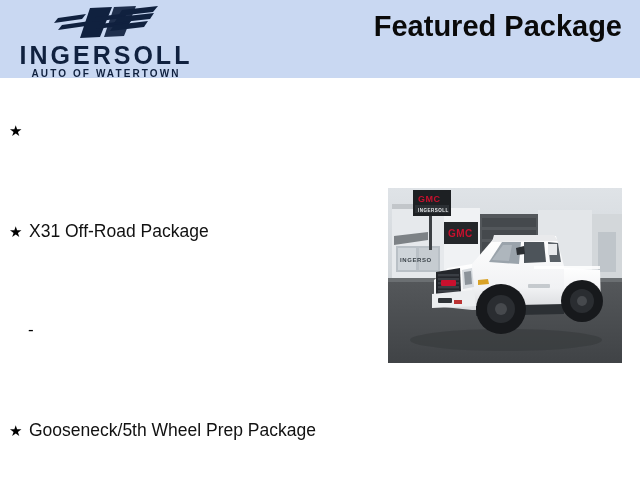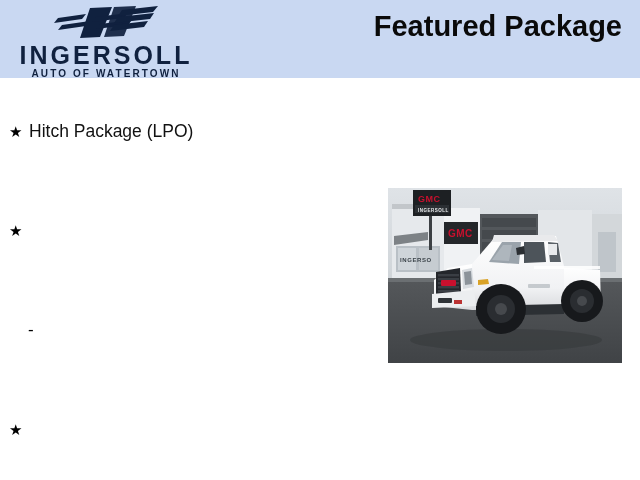--- a/index.html
+++ b/index.html
@@ -160,33 +160,34 @@
     <div id="brand-tagline">AUTO OF WATERTOWN</div>
   </div>
 
   <div id="header-title">Featured Package</div>
 </div>
 
 <div id="feature-list">
 
   <div id="feature-row-0" class="feature-row level-0">
     <span class="bullet-mark">★</span>
-    <span class="feature-text">Hitch Package (LPO)</span>
   </div>
 
   <div id="feature-row-1" class="feature-row level-0">
     <span class="bullet-mark">★</span>
+    <span class="feature-text">X31 Off-Road Package</span>
   </div>
 
   <div id="feature-row-2" class="feature-row level-1">
     <span class="bullet-mark">-</span>
   </div>
 
   <div id="feature-row-3" class="feature-row level-0">
     <span class="bullet-mark">★</span>
+    <span class="feature-text">Gooseneck/5th Wheel Prep Package</span>
   </div>
 </div>
 
 <div id="vehicle-photo">
   <svg viewBox="0 0 234 175" width="234" height="175" aria-hidden="true">
     <defs>
       <linearGradient id="skyGrad" x1="0" y1="0" x2="0" y2="1">
         <stop offset="0%" stop-color="#dfe3e7"></stop>
         <stop offset="100%" stop-color="#cdd2d6"></stop>
       </linearGradient>

